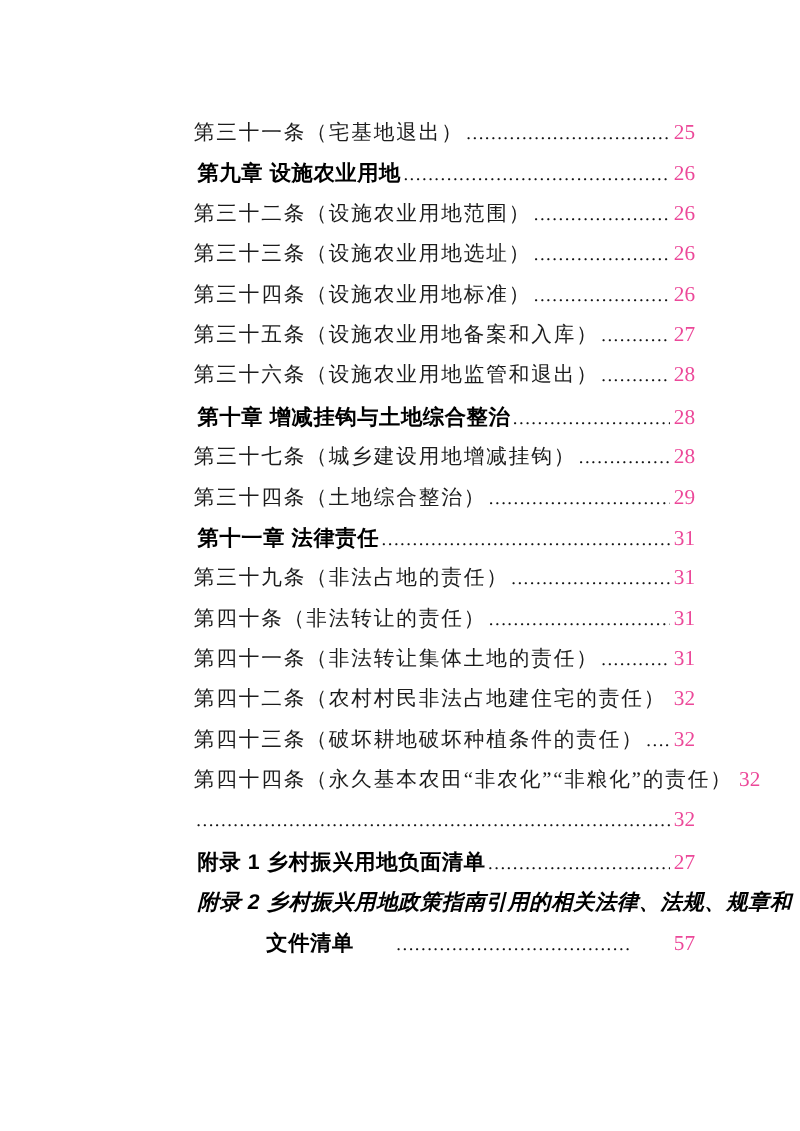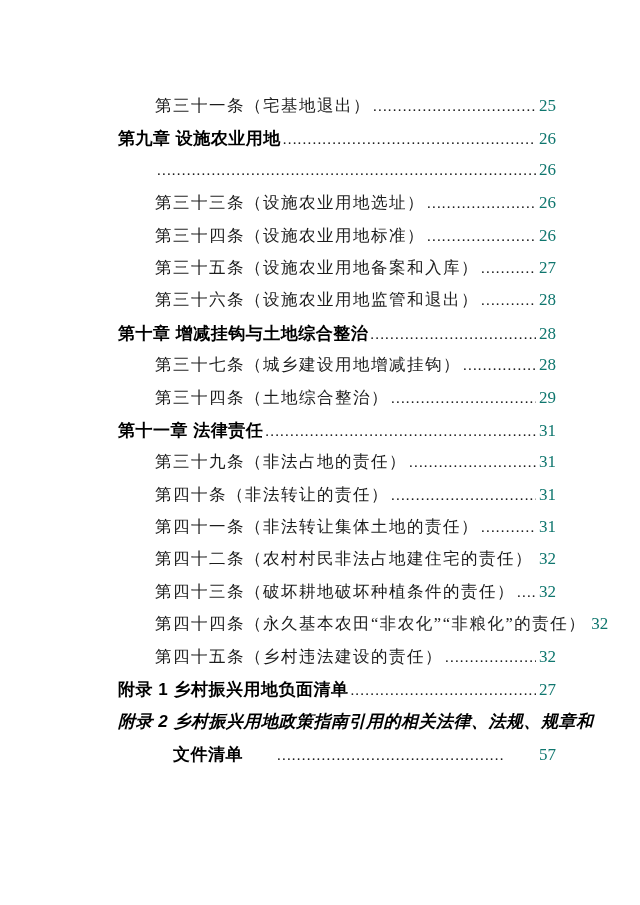--- a/index.html
+++ b/index.html
@@ -37,20 +37,21 @@
     color: #1c1c1c;
   }
   
   .level-chapter .label,
   .level-appendix .label {
     font-family: "Liberation Sans", sans-serif;
     font-weight: 700;
     font-size: 17px;
     letter-spacing: 0.5px;
     color: #000000;
+    margin-left: 40px;
   }
   
   .cont-indent {
     padding-left: 55px;
     gap: 32px;
   }
   .dots {
     flex: 1 1 auto;
     overflow: hidden;
     white-space: nowrap;
@@ -60,21 +61,21 @@
     letter-spacing: 1.2px;
     color: #141414;
   }
   .dots::after {
     content: "..........................................................................................................................................................................";
   }
   .pagenum {
     flex: 0 0 auto;
     font-family: "Liberation Serif", serif;
     font-size: 17px;
-    color: #0f766e;
+    color: #ec4899;
     text-align: center;
   }
   .fullline .label {
     overflow: visible;
     font-style: italic;
   }
 </style>
 </head>
 <body>
 
@@ -84,20 +85,21 @@
     <span class="label">第三十一条（宅基地退出）</span>
     <span class="dots"></span>
     <span class="pagenum">25</span>
   </div>
       <div class="row level-chapter">
     <span class="label">第九章 设施农业用地</span>
     <span class="dots"></span>
     <span class="pagenum">26</span>
   </div>
       <div class="row level-article">
+    <span class="label">第三十二条（设施农业用地范围）</span>
     <span class="dots"></span>
     <span class="pagenum">26</span>
   </div>
       <div class="row level-article">
     <span class="label">第三十三条（设施农业用地选址）</span>
     <span class="dots"></span>
     <span class="pagenum">26</span>
   </div>
       <div class="row level-article">
     <span class="label">第三十四条（设施农业用地标准）</span>
@@ -158,21 +160,20 @@
     <span class="label">第四十三条（破坏耕地破坏种植条件的责任）</span>
     <span class="dots"></span>
     <span class="pagenum">32</span>
   </div>
       <div class="row level-article">
     <span class="label">第四十四条（永久基本农田“非农化”“非粮化”的责任）</span>
     <span class="dots"></span>
     <span class="pagenum">32</span>
   </div>
       <div class="row level-article">
-    <span class="label">第四十五条（乡村违法建设的责任）</span>
     <span class="dots"></span>
     <span class="pagenum">32</span>
   </div>
       <div class="row level-appendix">
     <span class="label">附录 1 乡村振兴用地负面清单</span>
     <span class="dots"></span>
     <span class="pagenum">27</span>
   </div>
       <div class="row fullline level-appendix">
     <span class="label">附录 2 乡村振兴用地政策指南引用的相关法律、法规、规章和</span>

